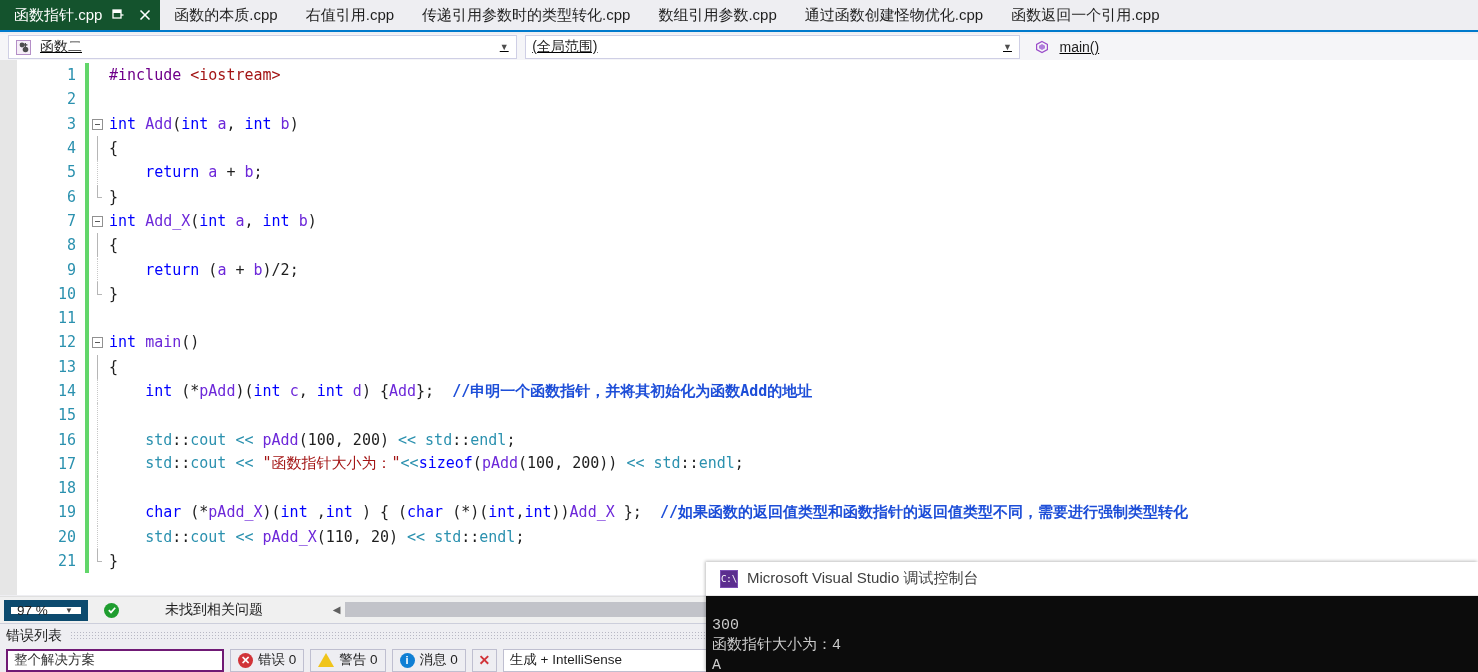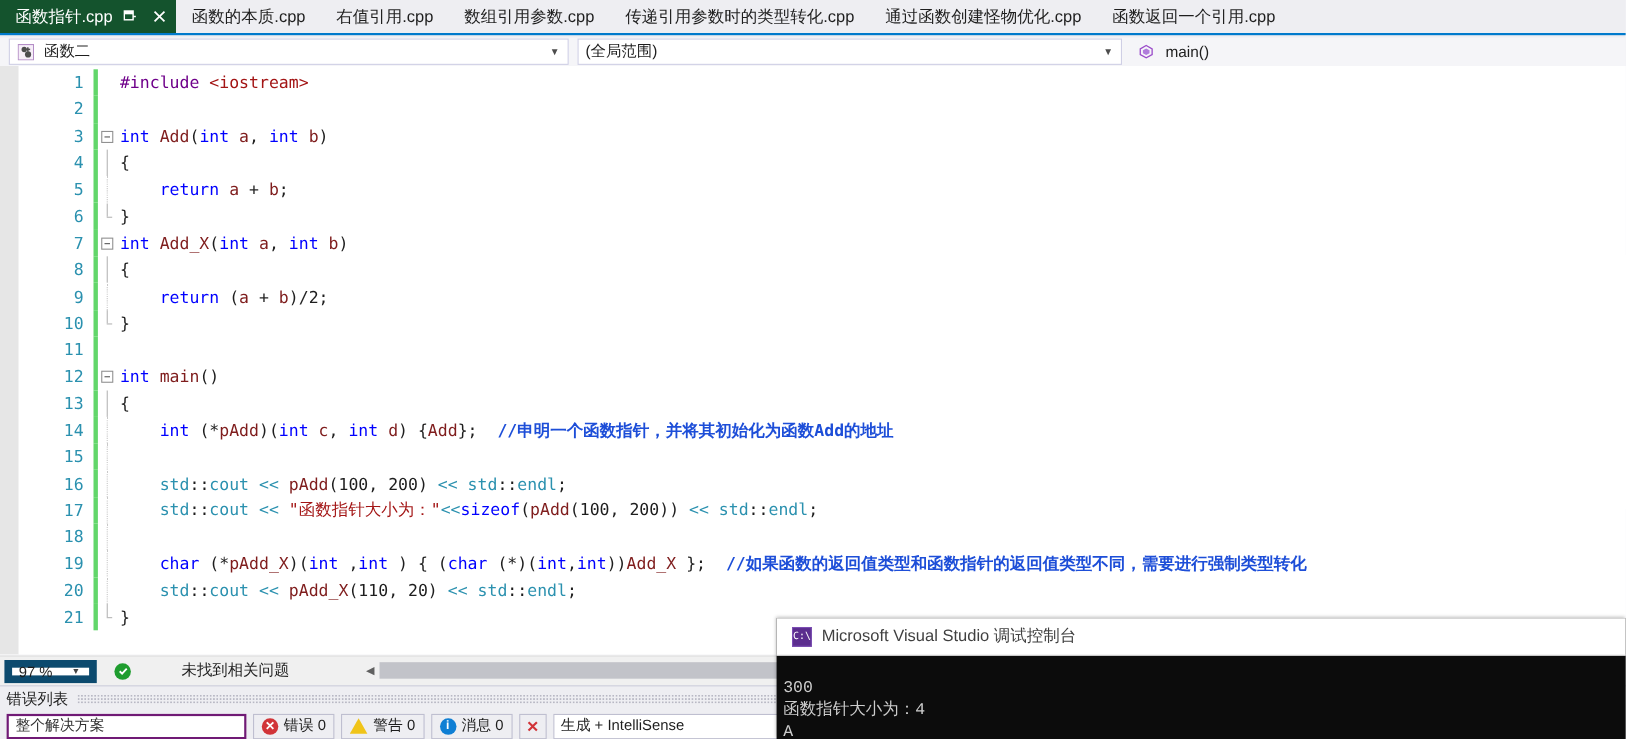--- a/index.html
+++ b/index.html
@@ -39,21 +39,21 @@
     width: 22px; height: 22px; margin-left: 5px;
     font-size: 14px; line-height: 1;
     color: #ffffff;
   }
   .tab-pin svg, .tab-close svg { display: block; }
 
   
   .navbar {
     position: absolute; top: 34px; left: 0; width: 1478px; height: 26px;
     background: #f5f5f8;
-    display: flex; align-items: center;
+    display: flex; align-items: center; text-decoration: underline;
   }
   .nav-combo {
     height: 24px;
     display: flex; align-items: center;
     background: #ffffff;
     border: 1px solid #cfcfe5;
     font-size: 14px; color: #1e1e1e;
     position: relative;
     cursor: pointer;
   }
@@ -118,21 +118,21 @@
   .vcorner{ position: relative; margin-left: 5px; width: 6px; }
   .vcorner::before { content:""; position:absolute; left:0; top:0; bottom:12px; border-left:1px solid #b6b6b6; }
   .vcorner::after  { content:""; position:absolute; left:0; top:12px; width:5px; border-top:1px solid #b6b6b6; }
 
   
   .kw    { color: #0000ff; }
   .type  { color: #2b91af; }
   .str   { color: #a31515; }
   .cmt   { color: #1d4ed8; font-weight: bold; }
   .op    { color: #1e1e1e; }
-  .plain { color: #7f1d1d; }
+  .plain { color: #6d28d9; }
   .macro { color: #6f008a; }
   .inc   { color: #a31515; }
 
   
   .ed-status {
     position: absolute; top: 596px; left: 0; width: 1478px; height: 27px;
     background: #f0f0f0;
     border-top: 1px solid #e0e0e0;
     display: flex; align-items: center;
   }
@@ -252,24 +252,24 @@
           </svg>
         </span>
       </div>
       <div class="tab">
         <span class="tab-label">函数的本质.cpp</span>
       </div>
       <div class="tab">
         <span class="tab-label">右值引用.cpp</span>
       </div>
       <div class="tab">
+        <span class="tab-label">传递引用参数时的类型转化.cpp</span>
+      </div>
+      <div class="tab">
         <span class="tab-label">数组引用参数.cpp</span>
-      </div>
-      <div class="tab">
-        <span class="tab-label">传递引用参数时的类型转化.cpp</span>
       </div>
       <div class="tab">
         <span class="tab-label">通过函数创建怪物优化.cpp</span>
       </div>
       <div class="tab">
         <span class="tab-label">函数返回一个引用.cpp</span>
       </div>
     </div>
 
   <div class="navbar">

